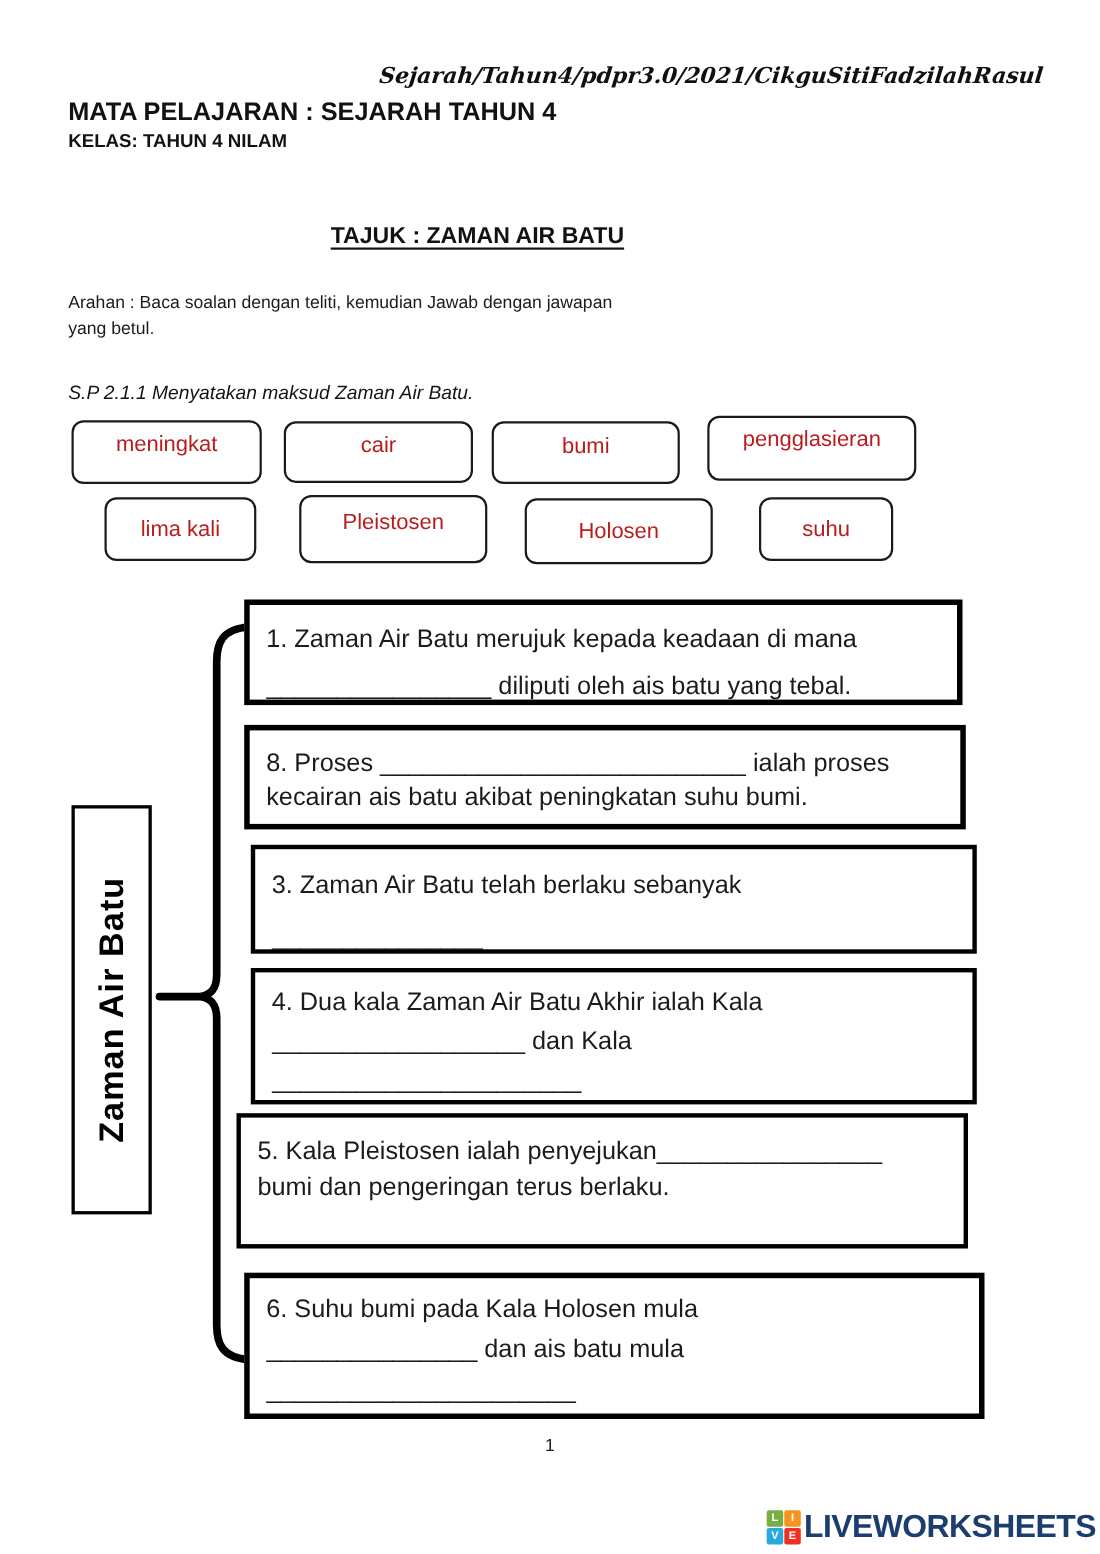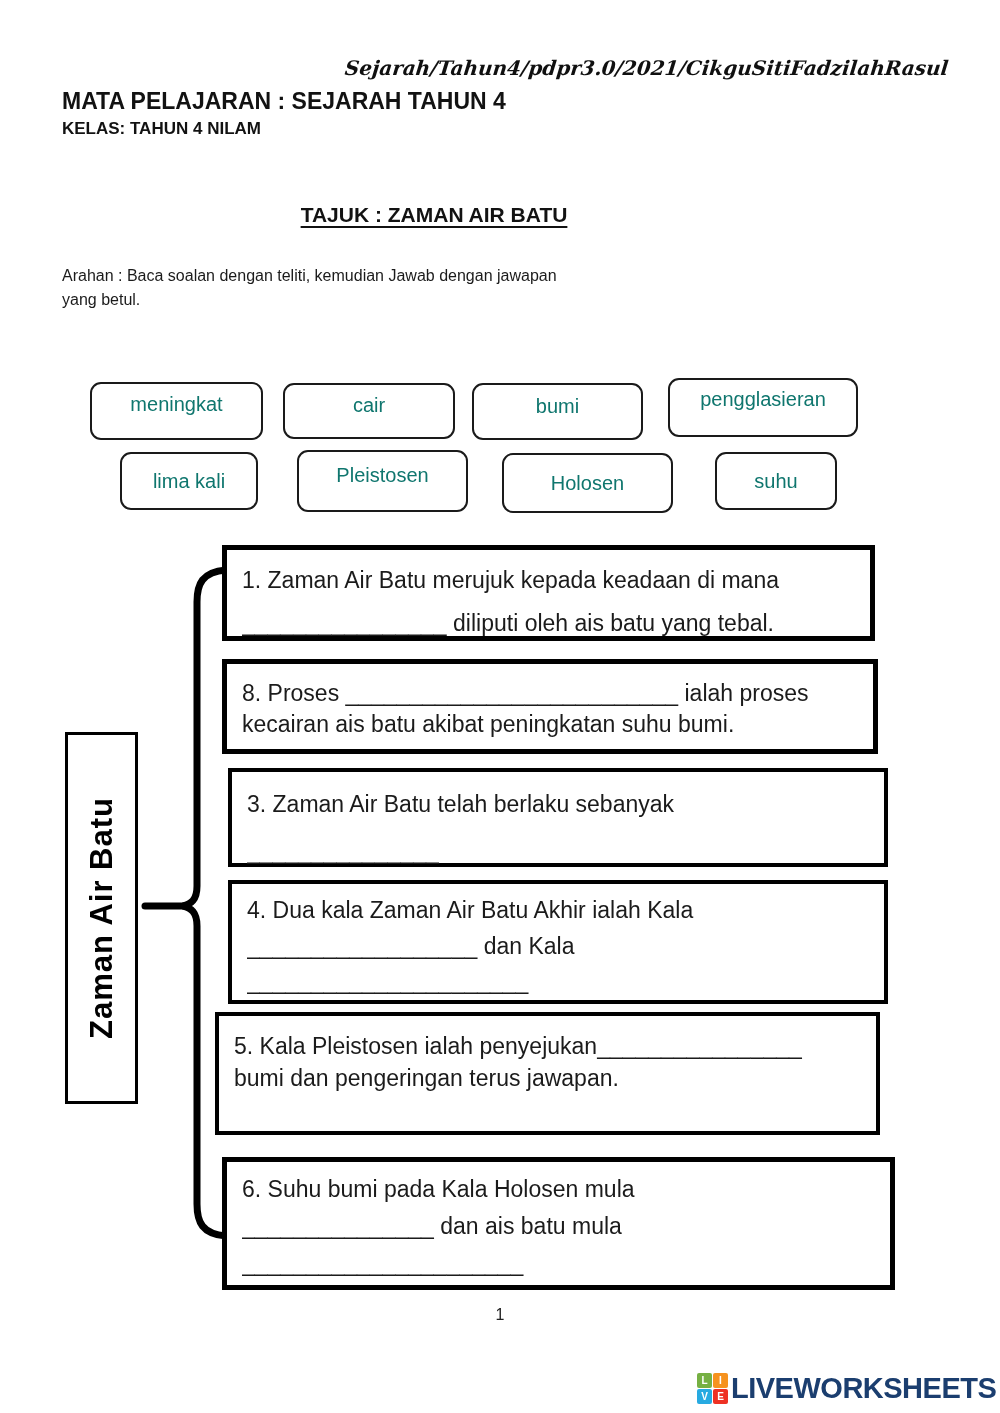--- a/index.html
+++ b/index.html
@@ -18,21 +18,21 @@
   .tajuk{
     position:absolute;left:0;top:203px;width:868px;text-align:center;
     font-size:21px;font-weight:bold;text-decoration:underline;
     text-underline-offset:4px;text-decoration-thickness:2px;
   }
   .arahan{position:absolute;left:62px;top:264px;width:830px;font-size:16px;line-height:1.5;color:#1b1b1b;}
   .sp{position:absolute;left:62px;top:347px;font-size:17.5px;font-style:italic;color:#141414;}
   .wb{
     position:absolute;border:2.5px solid #1a1a1a;border-radius:11px;background:#fff;
     display:flex;align-items:center;justify-content:center;
-    font-size:20px;color:#0f766e;box-sizing:border-box;margin-left:25px;
+    font-size:20px;color:#b91c1c;box-sizing:border-box;
   }
   .wb1{left:65px; top:382px;width:173px;height:58px;align-items:flex-start;padding-top:9px;}
   .wb2{left:258px;top:383px;width:172px;height:56px;align-items:flex-start;padding-top:9px;}
   .wb3{left:447px;top:383px;width:171px;height:57px;align-items:flex-start;padding-top:10px;}
   .wb4{left:643px;top:378px;width:190px;height:59px;align-items:flex-start;padding-top:8px;}
   .wb5{left:95px; top:452px;width:138px;height:58px;}
   .wb6{left:272px;top:450px;width:171px;height:62px;align-items:flex-start;padding-top:12px;}
   .wb7{left:477px;top:453px;width:171px;height:60px;}
   .wb8{left:690px;top:452px;width:122px;height:58px;}
   .zbox{
@@ -78,20 +78,21 @@
   <div class="subject">MATA PELAJARAN : SEJARAH TAHUN 4</div>
   <div class="klass">KELAS: TAHUN 4 NILAM</div>
 
   <div class="tajuk">TAJUK : ZAMAN AIR BATU</div>
 
   <div class="arahan">
     <div>Arahan : Baca soalan dengan teliti, kemudian Jawab dengan jawapan</div>
     <div>yang betul.</div>
   </div>
 
+  <div class="sp">S.P 2.1.1 Menyatakan maksud Zaman Air Batu.</div>
 
   <div>
     <div class="wb wb1">meningkat</div>
     <div class="wb wb2">cair</div>
     <div class="wb wb3">bumi</div>
     <div class="wb wb4">pengglasieran</div>
     <div class="wb wb5">lima kali</div>
     <div class="wb wb6">Pleistosen</div>
     <div class="wb wb7">Holosen</div>
     <div class="wb wb8">suhu</div>
@@ -122,21 +123,21 @@
   </div>
 
   <div class="qbox q4">
     <div class="q-line">4. Dua kala Zaman Air Batu Akhir ialah Kala</div>
     <div class="q-line">__________________ dan Kala</div>
     <div class="q-line">______________________</div>
   </div>
 
   <div class="qbox q5">
     <div class="q-line">5. Kala Pleistosen ialah penyejukan________________</div>
-    <div class="q-line">bumi dan pengeringan terus jawapan.</div>
+    <div class="q-line">bumi dan pengeringan terus berlaku.</div>
   </div>
 
   <div class="qbox q6">
     <div class="q-line">6. Suhu bumi pada Kala Holosen mula</div>
     <div class="q-line">_______________ dan ais batu mula</div>
     <div class="q-line">______________________</div>
   </div>
 
   <div class="pagenum">1</div>
 

